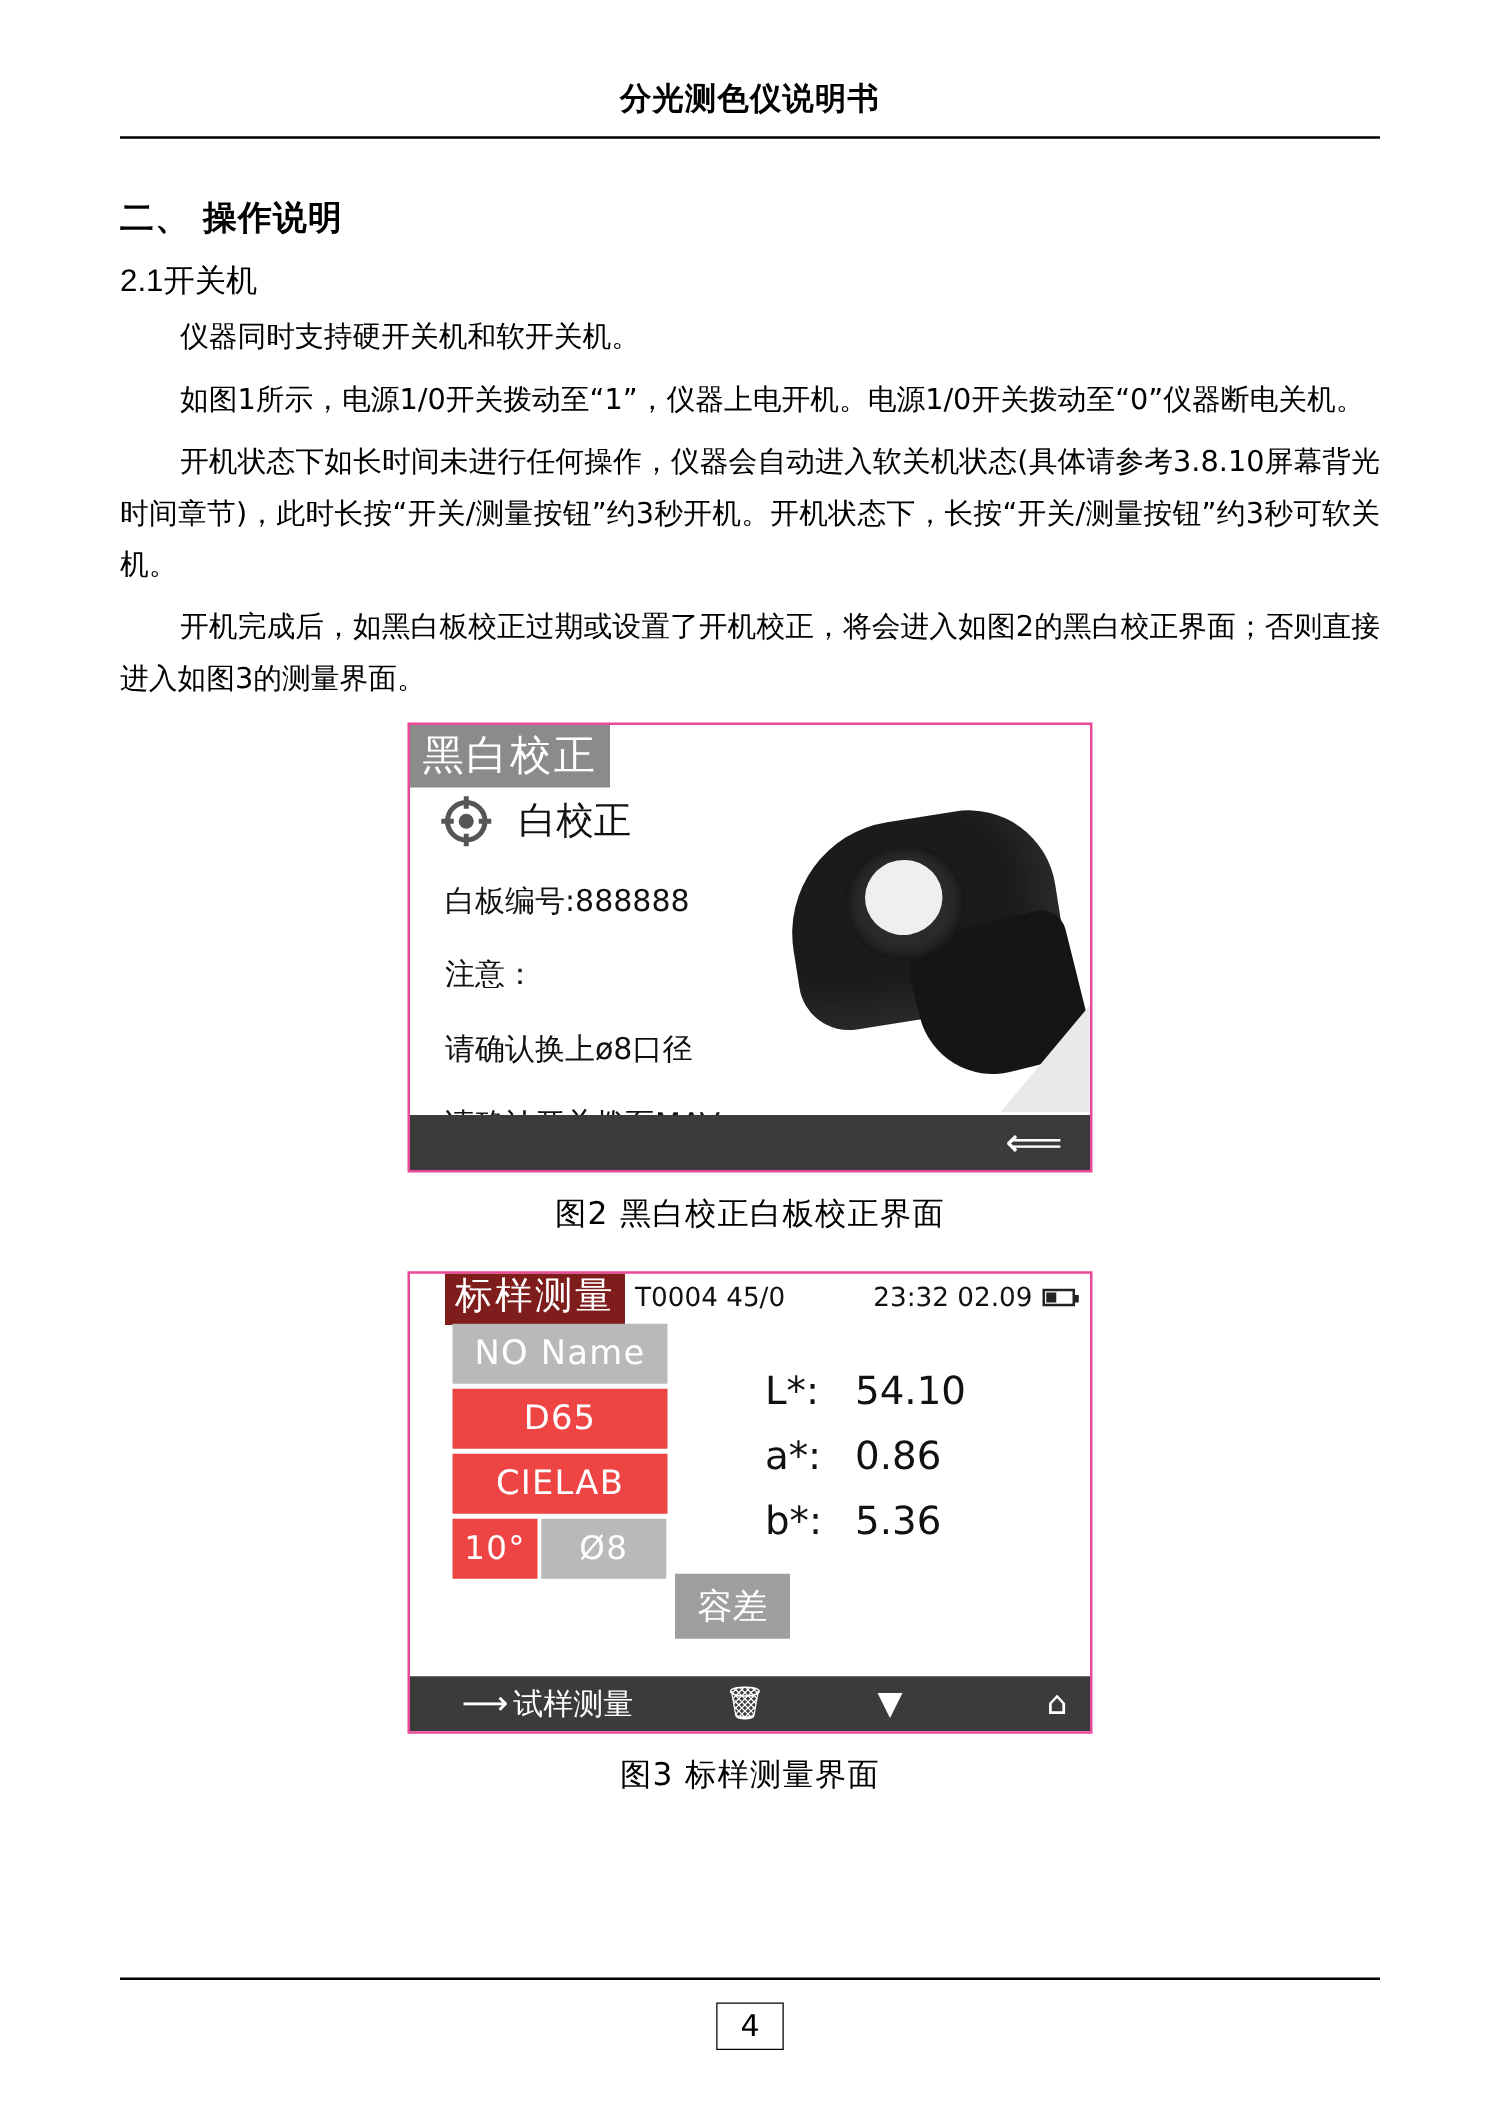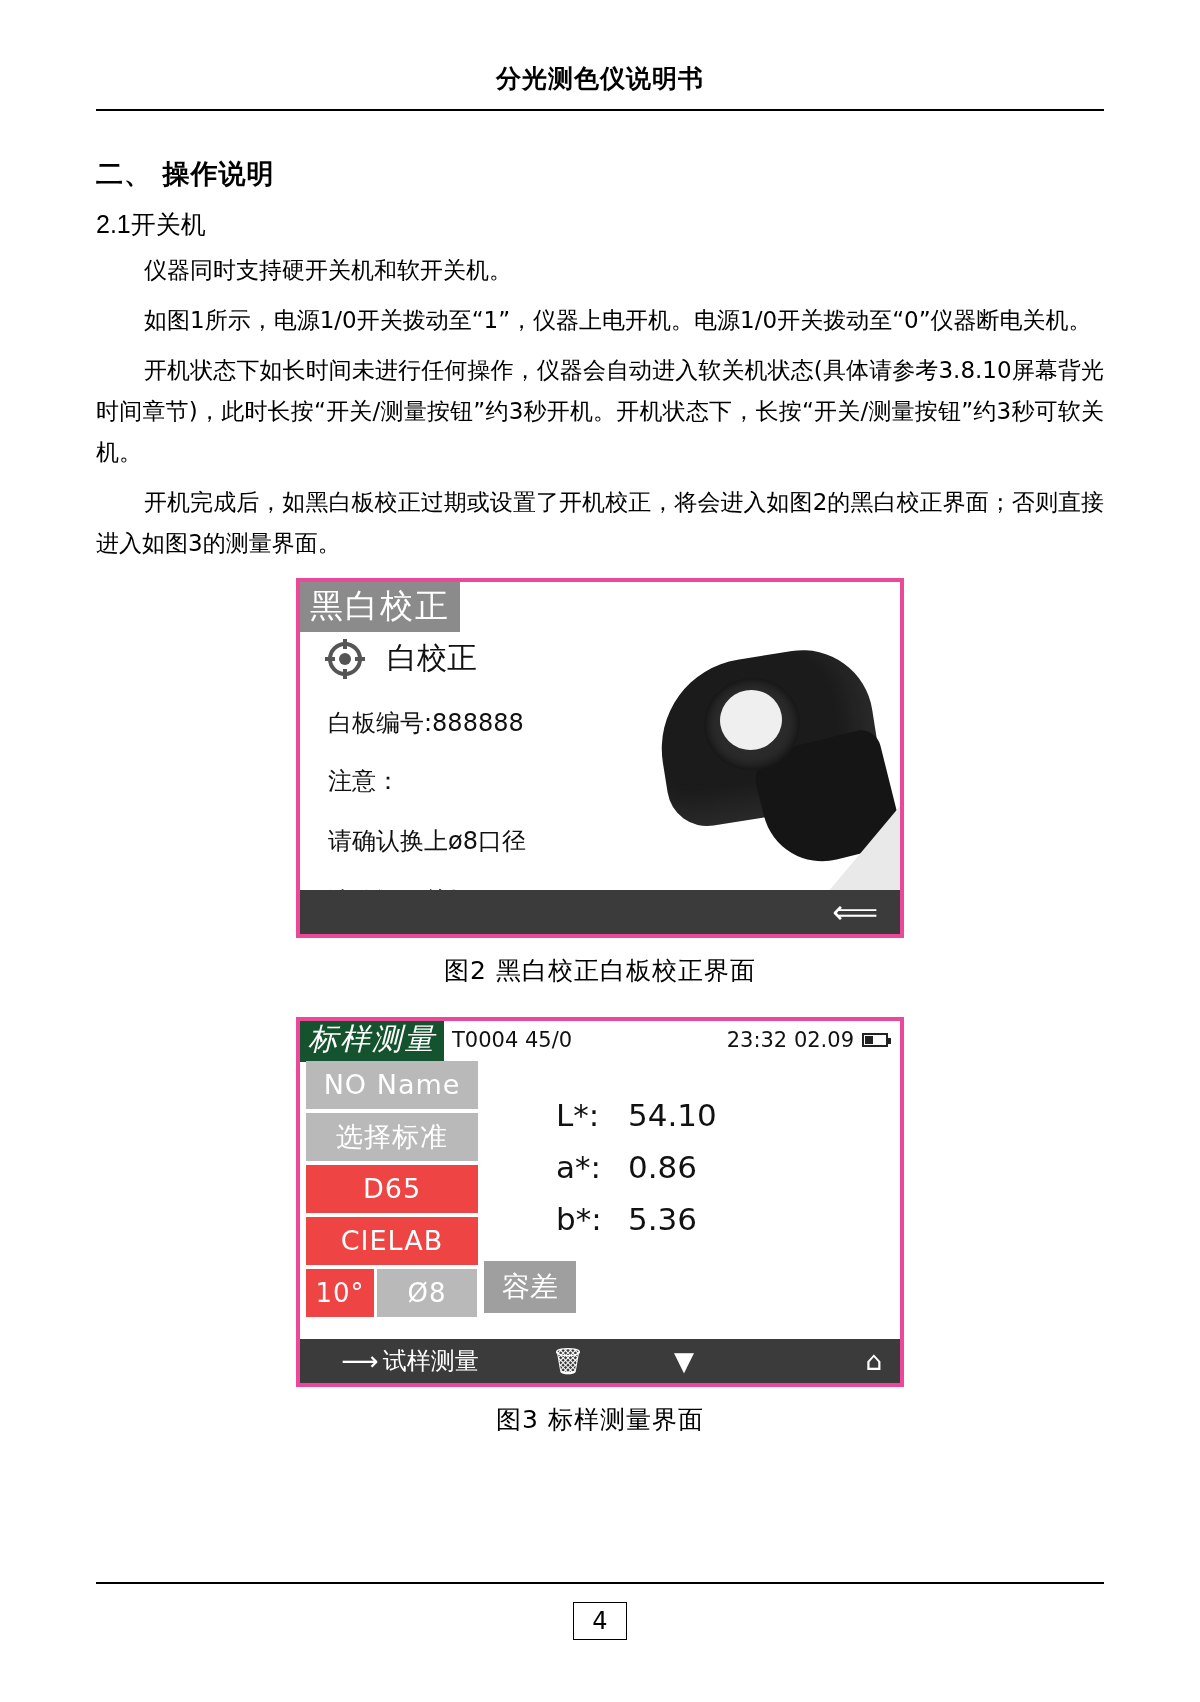--- a/index.html
+++ b/index.html
@@ -58,26 +58,27 @@
     font-weight: 400;
   }
   
   .figure-block {
     margin-top: 14px;
     display: flex;
     flex-direction: column;
     align-items: center;
   }
   .device-screen {
-    width: 608px;
-    border: 4px solid #ec4899;
+    width: 548px;
+    border: 2px solid #ec4899;
     box-sizing: border-box;
     background: #ffffff;
     position: relative;
     overflow: hidden;
+    padding-left: 28px;
   }
   
   .cal-screen { height: 360px; }
   .cal-title {
     position: absolute;
     top: 0; left: 0;
     background: #8b8b8b;
     color: #ffffff;
     font-family: "DejaVu Sans", sans-serif;
     font-size: 33px;
@@ -221,27 +222,26 @@
   
   .meas-screen { height: 370px; }
   .meas-topbar {
     position: relative;
     height: 38px;
     display: flex;
     align-items: center;
     font-family: "DejaVu Sans", sans-serif;
   }
   .meas-title {
-    background: #14532d;
+    background: #7f1d1d;
     color: #ffffff;
     font-size: 30px;
     line-height: 38px;
     padding: 2px 8px 4px 8px;
     letter-spacing: 2px;
-    font-style: italic;
   }
   .meas-topinfo {
     font-size: 21px;
     margin-left: 8px;
     color: #111;
   }
   .meas-topright {
     margin-left: auto;
     display: flex;
     align-items: center;
@@ -436,21 +436,20 @@
           <span>23:32 02.09</span>
           <span class="battery">
               <span class="fill"></span>
             </span>
         </span>
       </div>
 
       <div class="meas-main">
         <div class="meas-left">
           <div class="meas-btn">NO Name</div>
-          <div class="meas-btn">选择标准</div>
           <div class="meas-btn dark">D65</div>
           <div class="meas-btn dark">CIELAB</div>
           <div class="meas-row-bottom">
             <div class="meas-btn small dark">10°</div>
             <div class="meas-btn small2">Ø8</div>
           </div>
         </div>
 
         <div class="tol-btn">容差</div>
 

